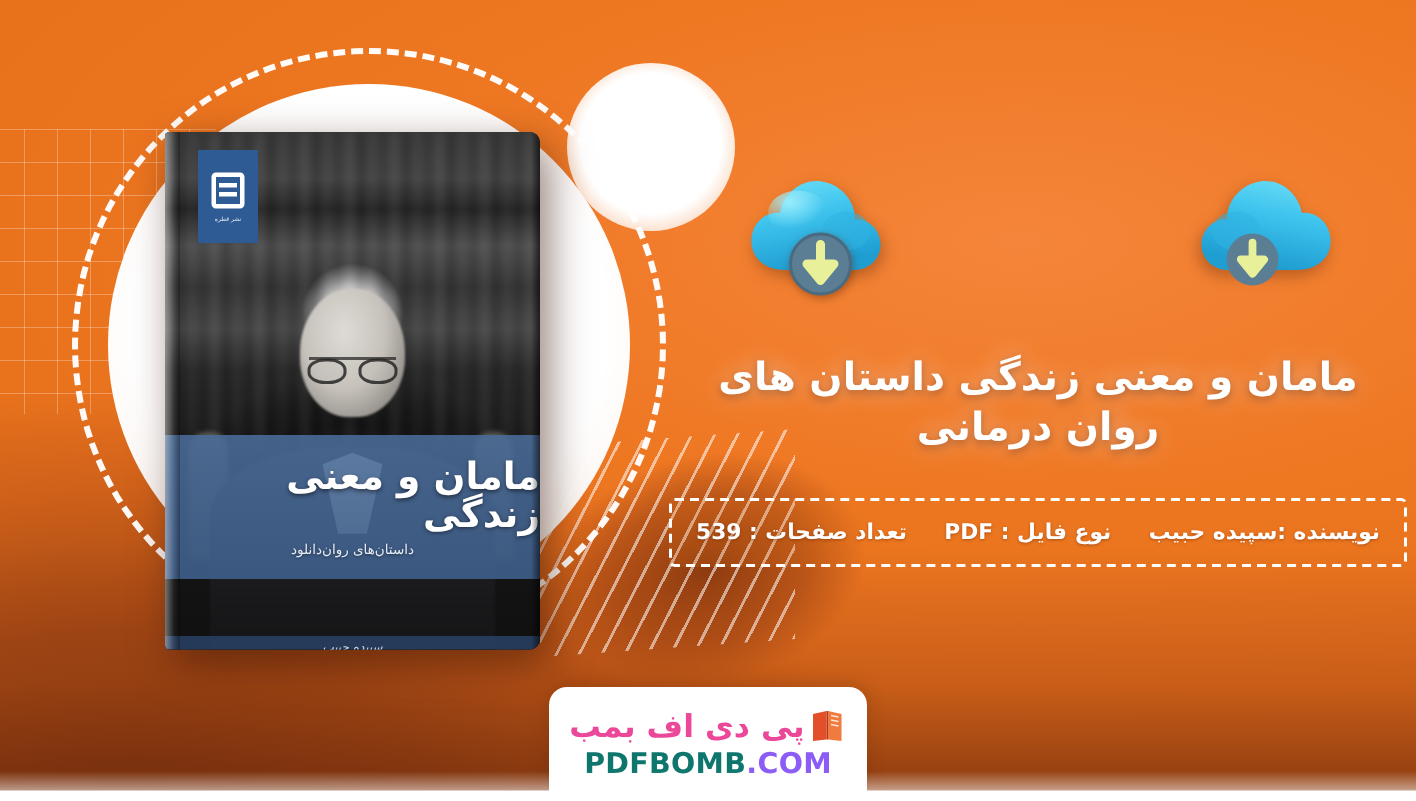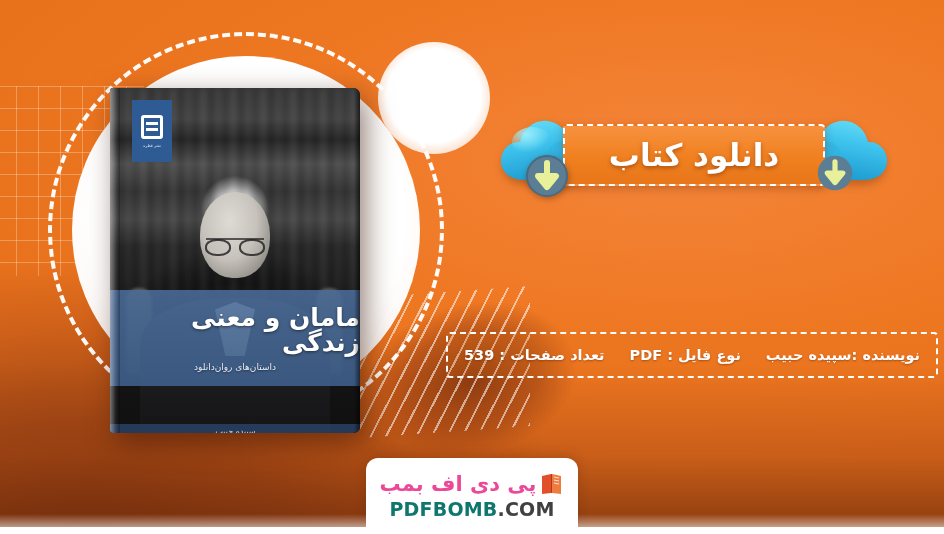--- a/index.html
+++ b/index.html
@@ -318,21 +318,21 @@
   }
   .logo-fa {
     color:#ec4899; font-weight:bold; font-size:21px; direction:rtl;
     letter-spacing:-.5px;
   }
   .logo-book-icon { width:24px; height:22px; display:block; }
   .logo-en {
     font-size:19px; font-weight:bold; letter-spacing:.2px;
   }
   .logo-en .b1 { color:#0f766e; }
-  .logo-en .b2 { color:#404040; font-weight:bold; }
+  .logo-en .b2 { color:#8b5cf6; font-weight:bold; }
 </style>
 </head>
 <body>
 
 <div id="banner">
 
   <div class="bg-base"></div>
   <div class="bg-brown"></div>
   <div class="bg-brown2"></div>
   <div class="blob-dark"></div>
@@ -388,42 +388,40 @@
               <stop offset="0%" stop-color="#9DEEFC" stop-opacity="0.95"></stop>
               <stop offset="100%" stop-color="#9DEEFC" stop-opacity="0"></stop>
             </radialGradient>
           </defs>
           <path d="M26 66 C10 66 2 56 3 45 C4 34 13 27 22 28 C25 14 37 5 50 7 C63 9 72 20 72 32 C82 32 89 40 89 49 C89 59 81 66 71 66 Z" fill="url(#cg)"></path>
           <ellipse cx="34" cy="28" rx="20" ry="15" fill="url(#cgl)"></ellipse>
           <ellipse cx="66" cy="40" rx="16" ry="13" fill="#2FB3E2" opacity="0.55"></ellipse>
         </svg>
       </div>
 
-      <div class="dl-btn">
-        <span class="dl-btn-label">دانلود کتاب</span>
-      </div>
 
       <div class="cloud cloud-r">
         <svg viewBox="0 0 92 80" xmlns="http://www.w3.org/2000/svg">
           <path d="M26 66 C10 66 2 56 3 45 C4 34 13 27 22 28 C25 14 37 5 50 7 C63 9 72 20 72 32 C82 32 89 40 89 49 C89 59 81 66 71 66 Z" fill="url(#cg)"></path>
           <ellipse cx="66" cy="40" rx="16" ry="13" fill="#2FB3E2" opacity="0.55"></ellipse>
         </svg>
       </div>
 
       <svg style="position:absolute;left:27px;top:46px;width:44px;height:44px;z-index:5;filter:drop-shadow(1px 2px 3px rgba(80,32,6,.4));" viewBox="0 0 44 44">
         <circle cx="22" cy="22" r="20" fill="#5C7E94"></circle>
         <circle cx="22" cy="22" r="20" fill="none" stroke="#4A6A80" stroke-width="2"></circle>
         <path d="M22 9 L22 26 M13 22 L22 33 L31 22 Z" fill="#E8F09A" stroke="#E8F09A" stroke-width="6" stroke-linejoin="round" stroke-linecap="round"></path>
       </svg>
       <svg style="position:absolute;right:34px;top:46px;width:38px;height:38px;z-index:5;" viewBox="0 0 44 44">
         <circle cx="22" cy="22" r="20" fill="#5C7E94"></circle>
         <path d="M22 9 L22 26 M13 22 L22 33 L31 22 Z" fill="#E8F09A" stroke="#E8F09A" stroke-width="6" stroke-linejoin="round" stroke-linecap="round"></path>
       </svg>
     </div>
 
+    <div class="book-title">مامان و معنی زندگی داستان های روان درمانی</div>
 
     <div class="meta-bar">
       <span class="meta-item">نویسنده :سپیده حبیب</span>
       <span class="meta-item">نوع فایل : PDF</span>
       <span class="meta-item">تعداد صفحات : 539</span>
     </div>
   </div>
 
   <div class="logo-card">
     <div class="logo-fa-row">

